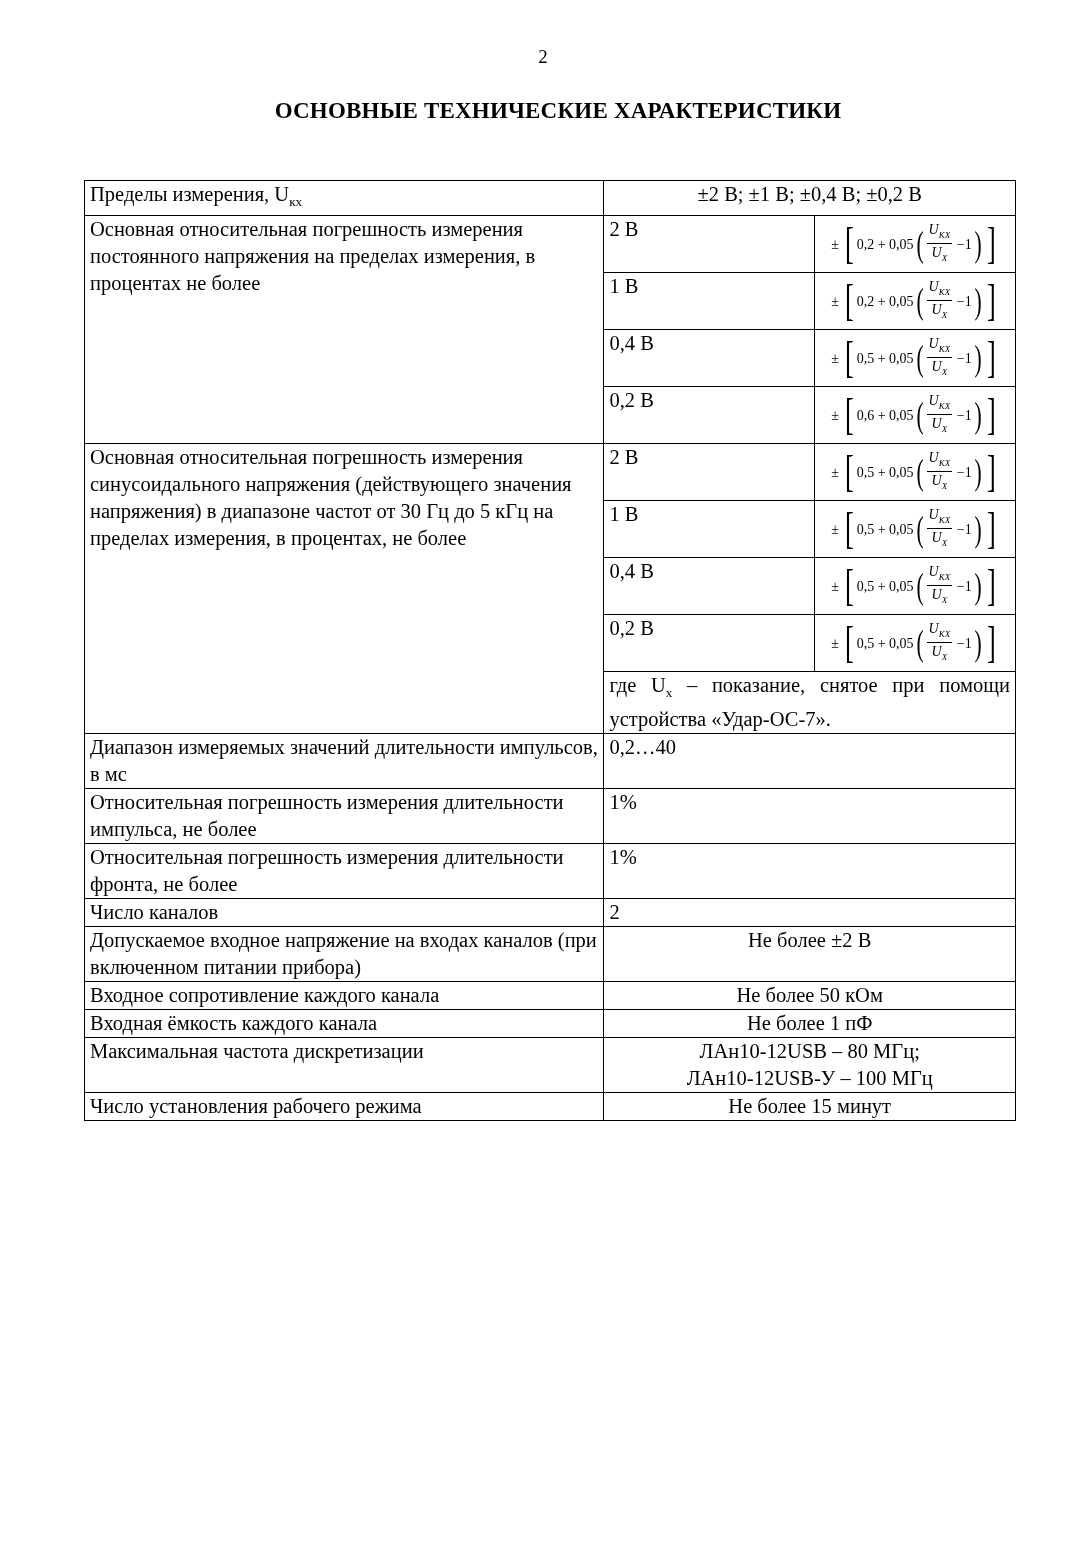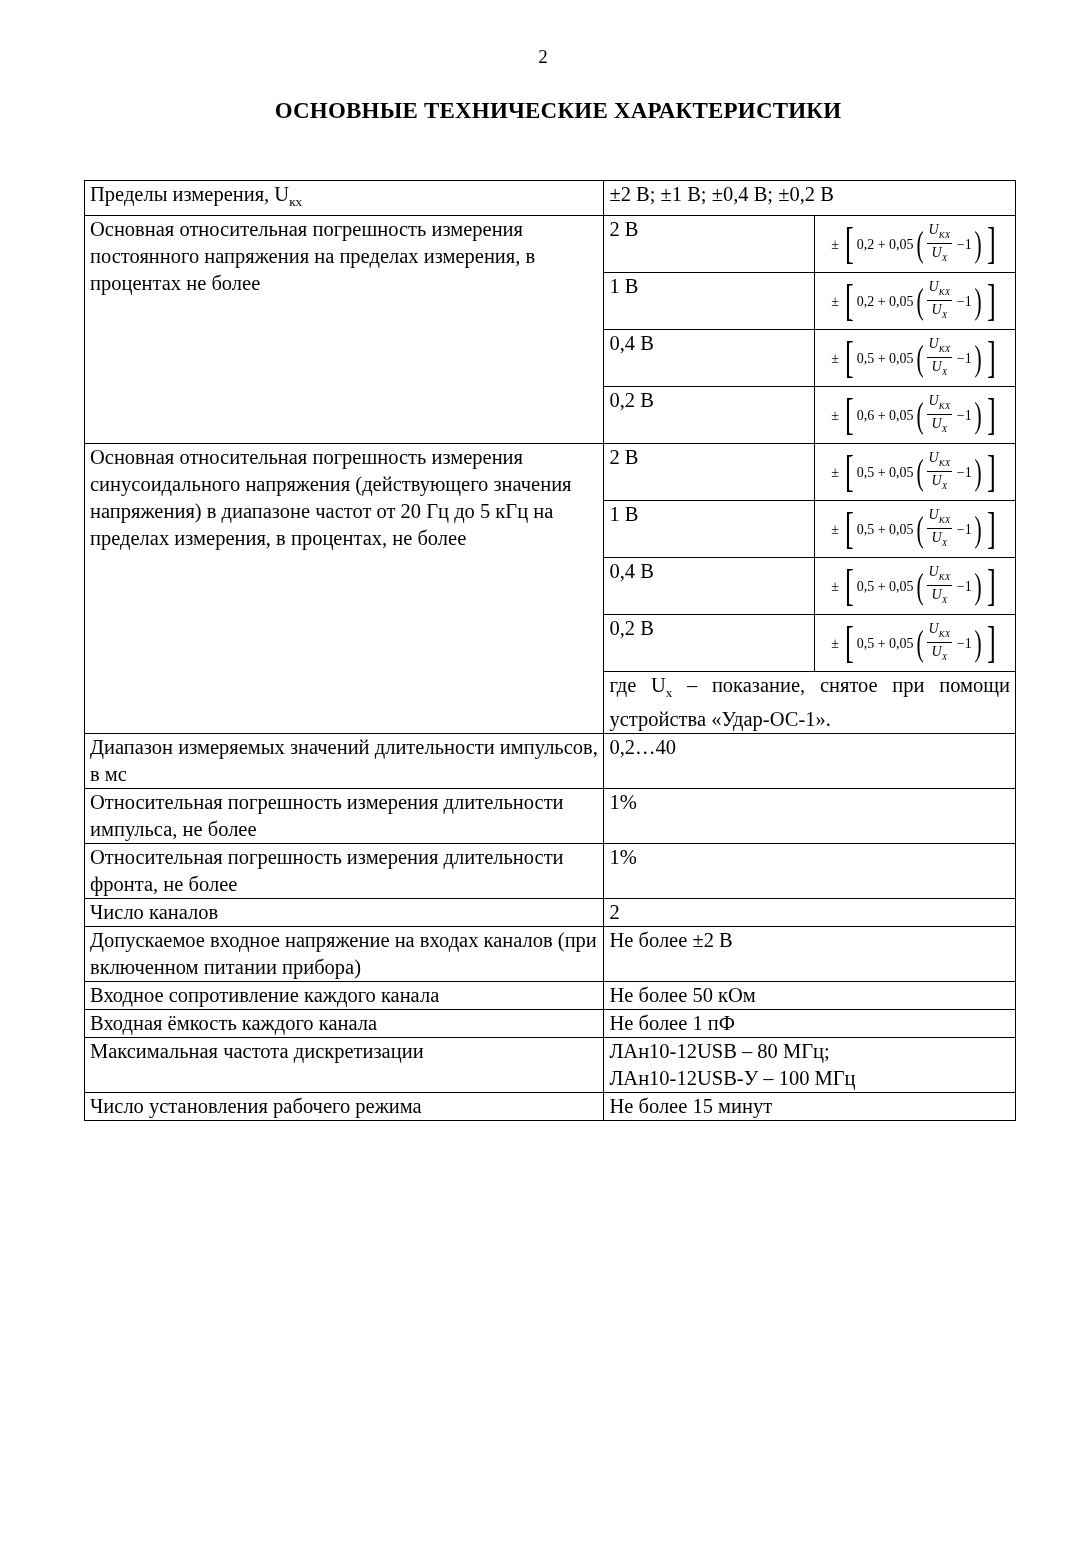--- a/index.html
+++ b/index.html
@@ -5,21 +5,21 @@
   html, body { margin: 0; padding: 0; background: #ffffff; }
   body { width: 1086px; height: 1560px; position: relative; font-family: "Liberation Serif", serif; color: #000; }
   .page-num { position: absolute; top: 46px; left: 0; width: 1086px; text-align: center; font-size: 19px; }
   .title { position: absolute; top: 98px; left: 0; width: 1116px; text-align: center; font-size: 23px; font-weight: bold; letter-spacing: 0.2px; }
   table.spec { position: absolute; left: 84px; top: 180px; width: 932px; border-collapse: collapse; font-size: 20.5px; line-height: 27px; }
   table.spec td { border: 1.6px solid #000; vertical-align: top; padding: 0 5px; }
   td.c1 { width: 456px; }
   td.c2 { width: 178px; }
   td.c3 { width: 180px; padding: 0 !important; }
   td.center { text-align: left; vertical-align: middle; }
-  td.merged { }
+  td.merged { text-align: center; }
   .formula { display: flex; align-items: center; justify-content: center; height: 56px; font-size: 14px; font-family: "Liberation Serif", serif; }
   .formula .pm { margin-right: 3px; }
   .formula .br { font-size: 44px; line-height: 44px; font-weight: 100; transform: scaleX(0.6); display: inline-block; }
   .formula .par { font-size: 36px; line-height: 36px; font-weight: 100; transform: scaleX(0.6); display: inline-block; }
   .frac { display: inline-flex; flex-direction: column; align-items: center; margin: 0 1px; font-style: italic; font-size: 14px; }
   .frac .num { border-bottom: 1px solid #000; padding: 0 2px; line-height: 16px; text-align: center; }
   .frac .den { line-height: 18px; }
   .frac sub { font-size: 9px; }
   .note { text-align: justify; text-align-last: left; }
 </style>
@@ -76,21 +76,21 @@
       <div class="formula">
         <span class="pm">±</span><span class="br">[</span><span>0,6</span>&nbsp;<span>+</span>&nbsp;<span>0,05</span><span class="par">(</span><span class="frac">
               <span class="num"><span>U</span><sub>KX</sub></span>
               <span class="den"><span>U</span><sub>X</sub></span>
             </span>&nbsp;<span>−1</span><span class="par">)</span><span class="br">]</span>
       </div>
     </td>
   </tr>
 
   <tr>
-    <td class="c1" rowspan="5">Основная относительная погрешность измерения синусоидального напряжения (действующего значения напряжения) в диапазоне частот от 20 Гц до 5 кГц на пределах измерения, в процентах, не более</td>
+    <td class="c1" rowspan="5">Основная относительная погрешность измерения синусоидального напряжения (действующего значения напряжения) в диапазоне частот от 30 Гц до 5 кГц на пределах измерения, в процентах, не более</td>
     <td class="c2">2 В</td>
     <td class="c3">
       <div class="formula">
         <span class="pm">±</span><span class="br">[</span><span>0,5</span>&nbsp;<span>+</span>&nbsp;<span>0,05</span><span class="par">(</span><span class="frac">
               <span class="num"><span>U</span><sub>KX</sub></span>
               <span class="den"><span>U</span><sub>X</sub></span>
             </span>&nbsp;<span>−1</span><span class="par">)</span><span class="br">]</span>
       </div>
     </td>
   </tr>
@@ -121,21 +121,21 @@
     <td class="c3">
       <div class="formula">
         <span class="pm">±</span><span class="br">[</span><span>0,5</span>&nbsp;<span>+</span>&nbsp;<span>0,05</span><span class="par">(</span><span class="frac">
               <span class="num"><span>U</span><sub>KX</sub></span>
               <span class="den"><span>U</span><sub>X</sub></span>
             </span>&nbsp;<span>−1</span><span class="par">)</span><span class="br">]</span>
       </div>
     </td>
   </tr>
   <tr>
-    <td colspan="2" class="note"><span>где U</span><sub style="font-size:13px">x</sub><span> – показание, снятое при помощи устройства «Удар-ОС-1».</span></td>
+    <td colspan="2" class="note"><span>где U</span><sub style="font-size:13px">x</sub><span> – показание, снятое при помощи устройства «Удар-ОС-7».</span></td>
   </tr>
 
   <tr>
     <td class="c1">Диапазон измеряемых значений длительности импульсов, в мс</td>
     <td colspan="2" class="center">0,2…40</td>
   </tr>
   <tr>
     <td class="c1">Относительная погрешность измерения длительности импульса, не более</td>
     <td colspan="2" class="center">1%</td>
   </tr>

